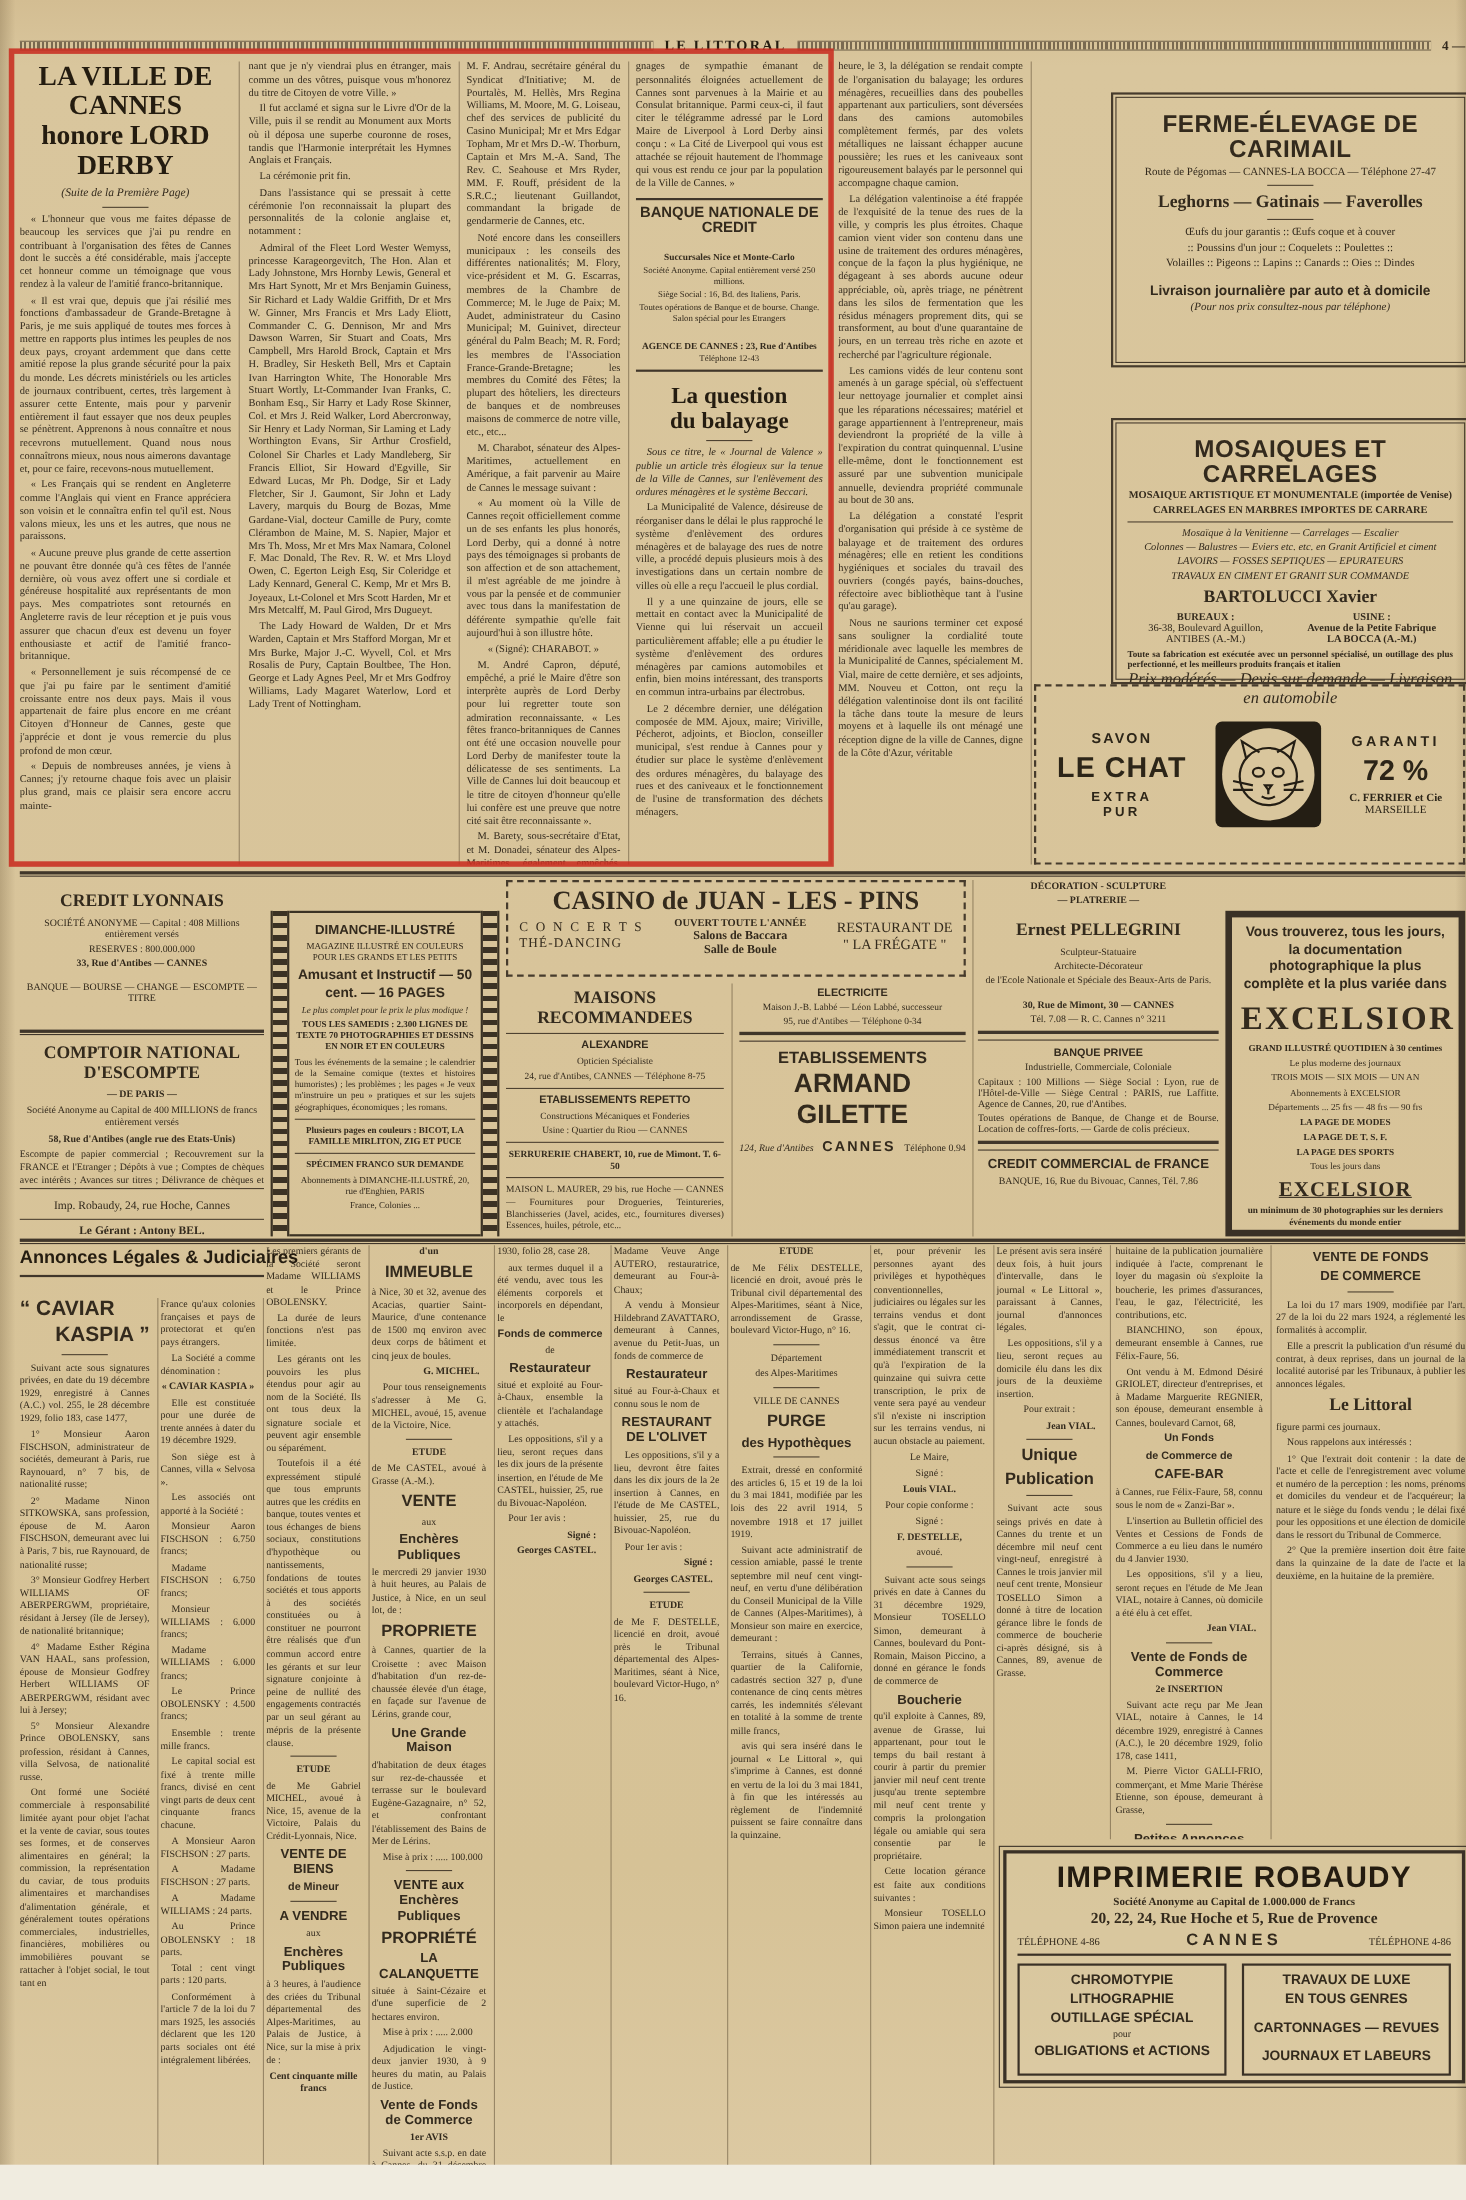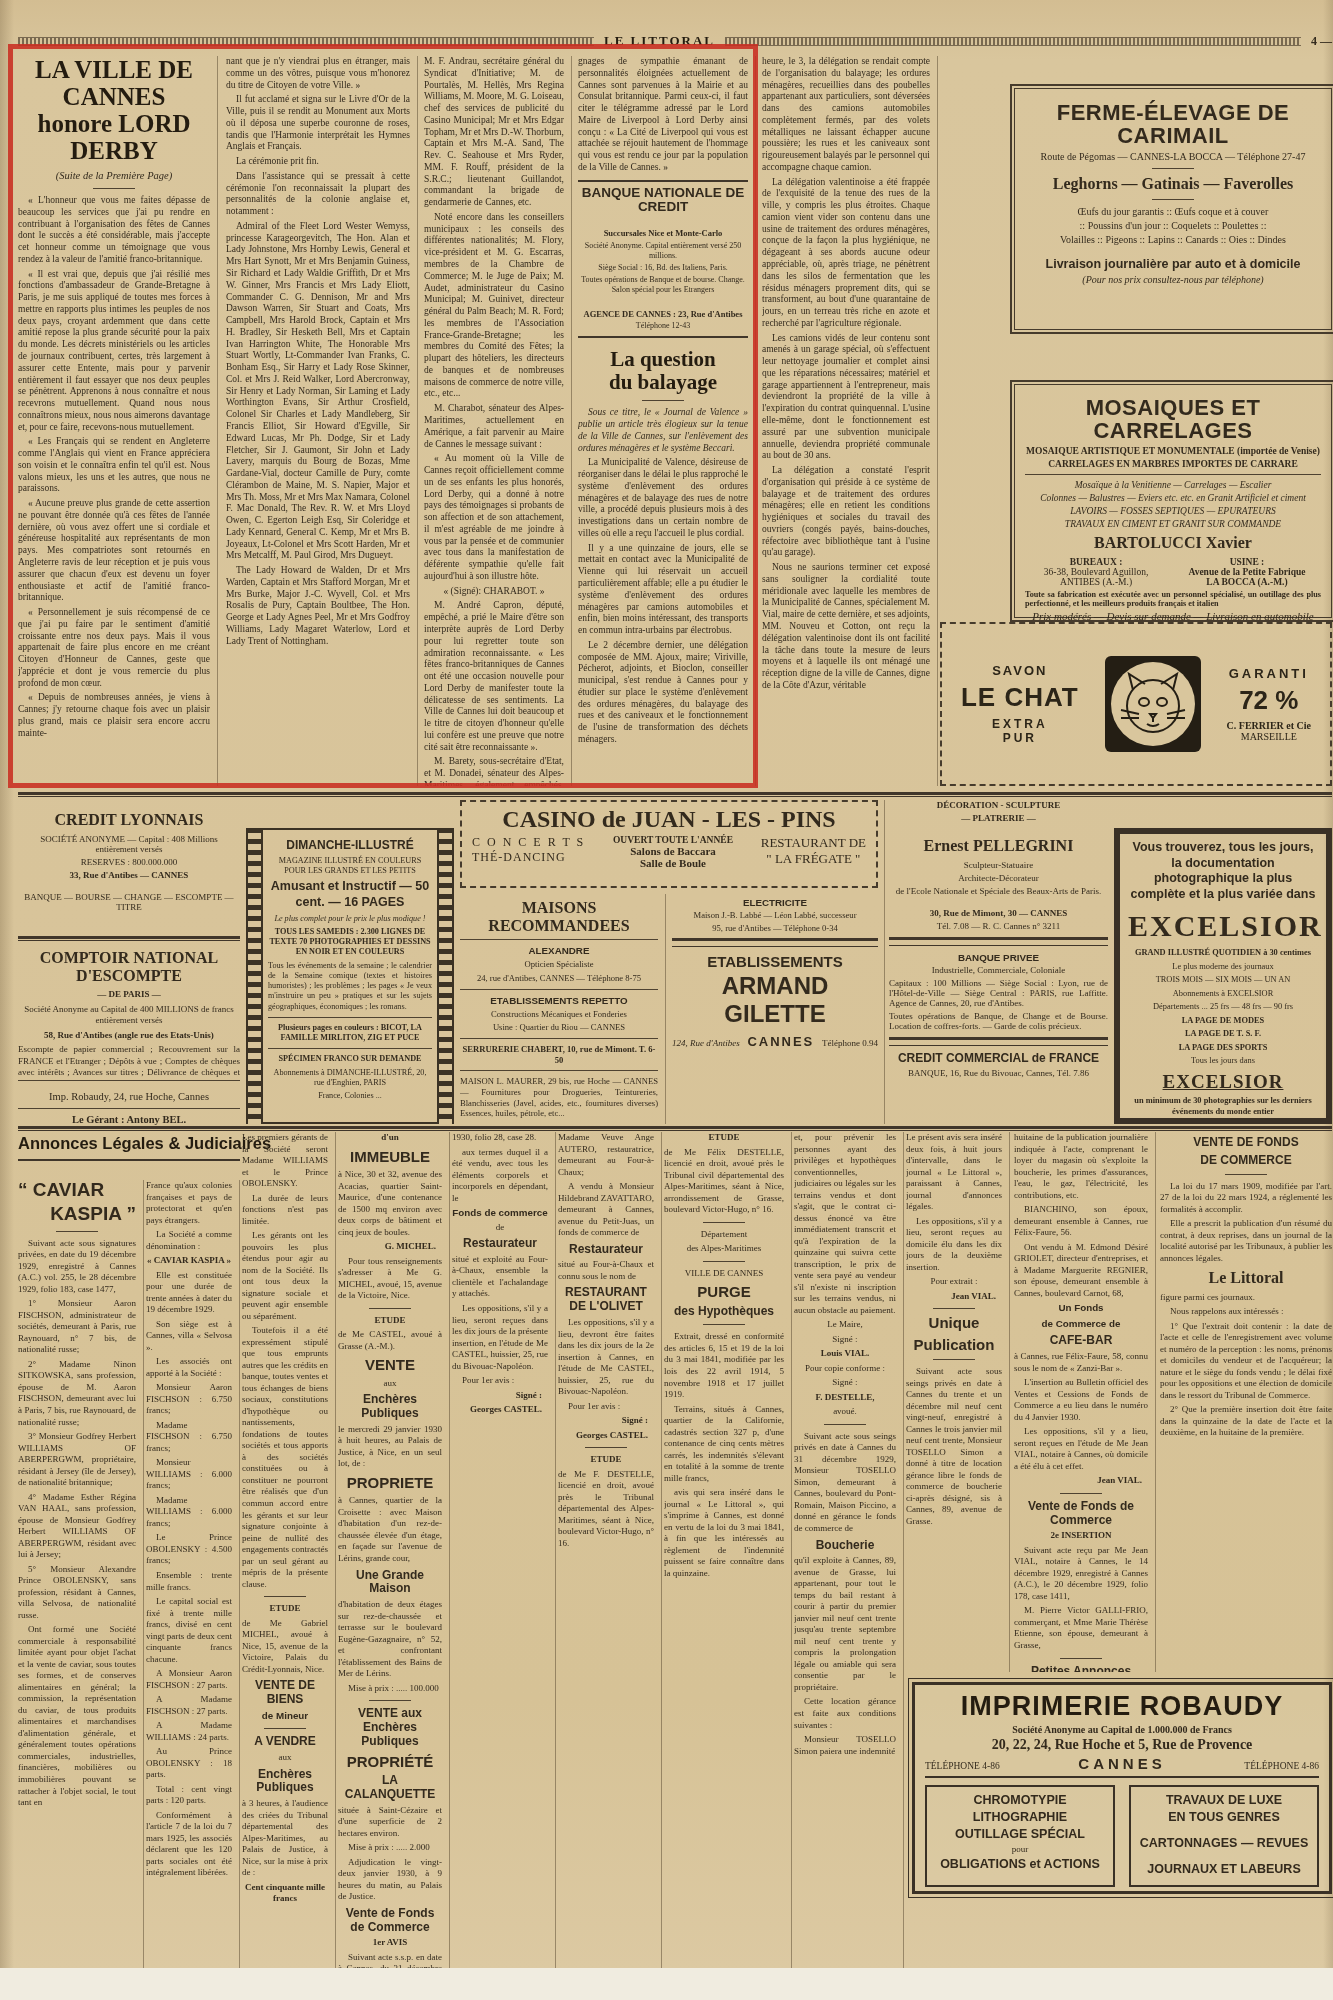--- a/index.html
+++ b/index.html
@@ -174,21 +174,21 @@
         <div>36-38, Boulevard Aguillon,</div>
         <div>ANTIBES (A.-M.)</div>
       </div>
       <div style="width:50%;">
         <div style="font-weight:bold;">USINE :</div>
         <div style="font-weight:bold;">Avenue de la Petite Fabrique</div>
         <div style="font-weight:bold;">LA BOCCA (A.-M.)</div>
       </div>
     </div>
     <div style="font-size:8.2px;font-weight:bold;text-align:justify;margin-top:3px;">Toute sa fabrication est exécutée avec un personnel spécialisé, un outillage des plus perfectionné, et les meilleurs produits français et italien</div>
-    <div style="font-size:11px;font-style:italic;text-align:center;margin-top:2px;">Prix modérés — Devis sur demande — Livraison en automobile</div>
+    <div style="font-size:15px;font-style:italic;text-align:center;margin-top:2px;">Prix modérés — Devis sur demande — Livraison en automobile</div>
   </div>
 
   <div class="abs dash" style="left:940px;top:622px;width:392px;height:164px;display:flex;align-items:center;justify-content:space-around;padding:6px;">
     <div style="text-align:center;font-family:'Liberation Sans',sans-serif;font-weight:bold;color:#2c2518;">
       <div style="font-size:13px;letter-spacing:2px;">SAVON</div>
       <div style="font-size:26px;letter-spacing:1px;margin:4px 0;">LE CHAT</div>
       <div style="font-size:12px;letter-spacing:3px;">EXTRA</div>
       <div style="font-size:12px;letter-spacing:3px;">PUR</div>
     </div>
     <div class="catplate">
@@ -491,20 +491,21 @@
         <div class="blk pn">de Me Félix DESTELLE, licencié en droit, avoué près le Tribunal civil départemental des Alpes-Maritimes, séant à Nice, arrondissement de Grasse, boulevard Victor-Hugo, n° 16.</div>
         <div class="blk r"></div>
         <div class="blk c">Département</div>
         <div class="blk c">des Alpes-Maritimes</div>
         <div class="blk r"></div>
         <div class="blk c">VILLE DE CANNES</div>
         <div class="blk h1">PURGE</div>
         <div class="blk h2">des Hypothèques</div>
         <div class="blk r"></div>
         <div class="blk p">Extrait, dressé en conformité des articles 6, 15 et 19 de la loi du 3 mai 1841, modifiée par les lois des 22 avril 1914, 5 novembre 1918 et 17 juillet 1919.</div>
+        <div class="blk p">Suivant acte administratif de cession amiable, passé le trente septembre mil neuf cent vingt-neuf, en vertu d'une délibération du Conseil Municipal de la Ville de Cannes (Alpes-Maritimes), à Monsieur son maire en exercice, demeurant :</div>
         <div class="blk p">Terrains, situés à Cannes, quartier de la Californie, cadastrés section 327 p, d'une contenance de cinq cents mètres carrés, les indemnités s'élevant en totalité à la somme de trente mille francs,</div>
         <div class="blk p">avis qui sera inséré dans le journal « Le Littoral », qui s'imprime à Cannes, est donné en vertu de la loi du 3 mai 1841, à fin que les intéressés au règlement de l'indemnité puissent se faire connaître dans la quinzaine.</div>
       </div>
     </div>
   <div class="abs col vr smallcol" style="left:794px;top:1132px;width:110px;height:858px;">
       <div>
         <div class="blk pn">et, pour prévenir les personnes ayant des privilèges et hypothèques conventionnelles, judiciaires ou légales sur les terrains vendus et dont s'agit, que le contrat ci-dessus énoncé va être immédiatement transcrit et qu'à l'expiration de la quinzaine qui suivra cette transcription, le prix de vente sera payé au vendeur s'il n'existe ni inscription sur les terrains vendus, ni aucun obstacle au paiement.</div>
         <div class="blk c">Le Maire,</div>
         <div class="blk c">Signé :</div>
         <div class="blk cb">Louis VIAL.</div>

